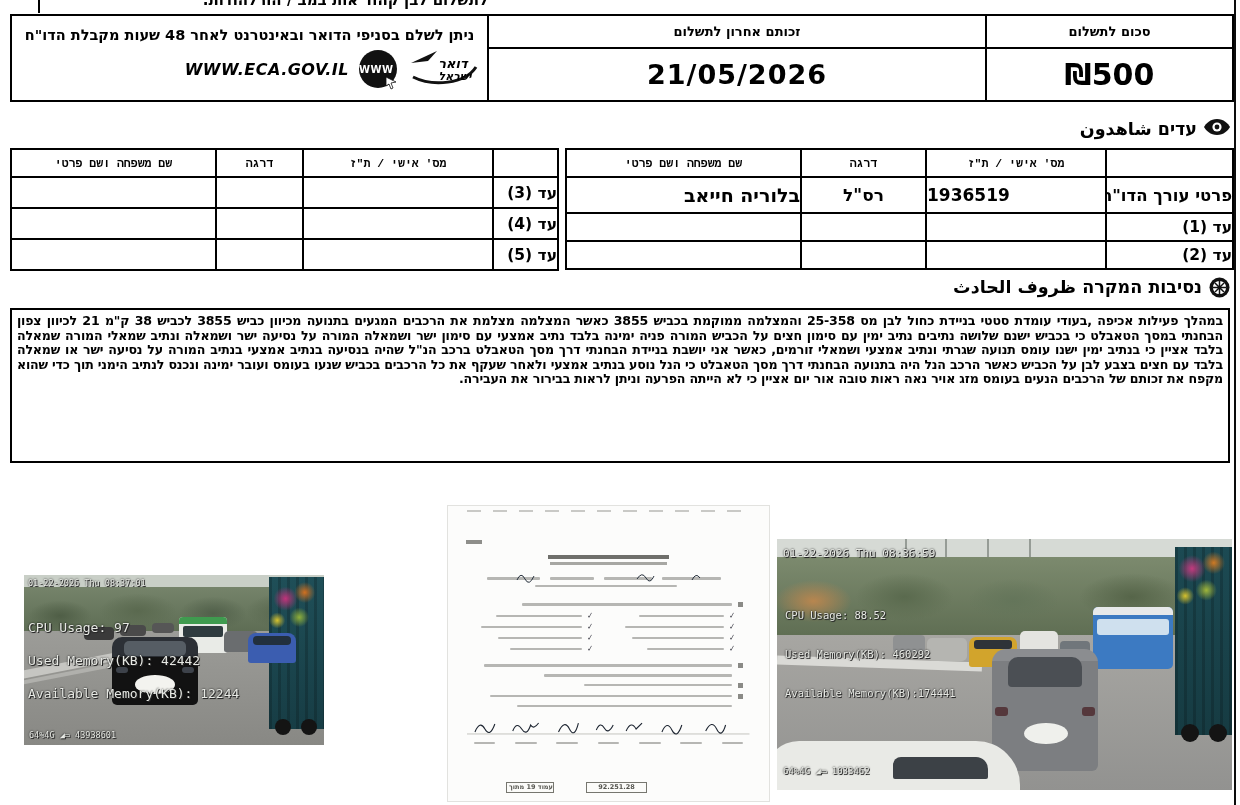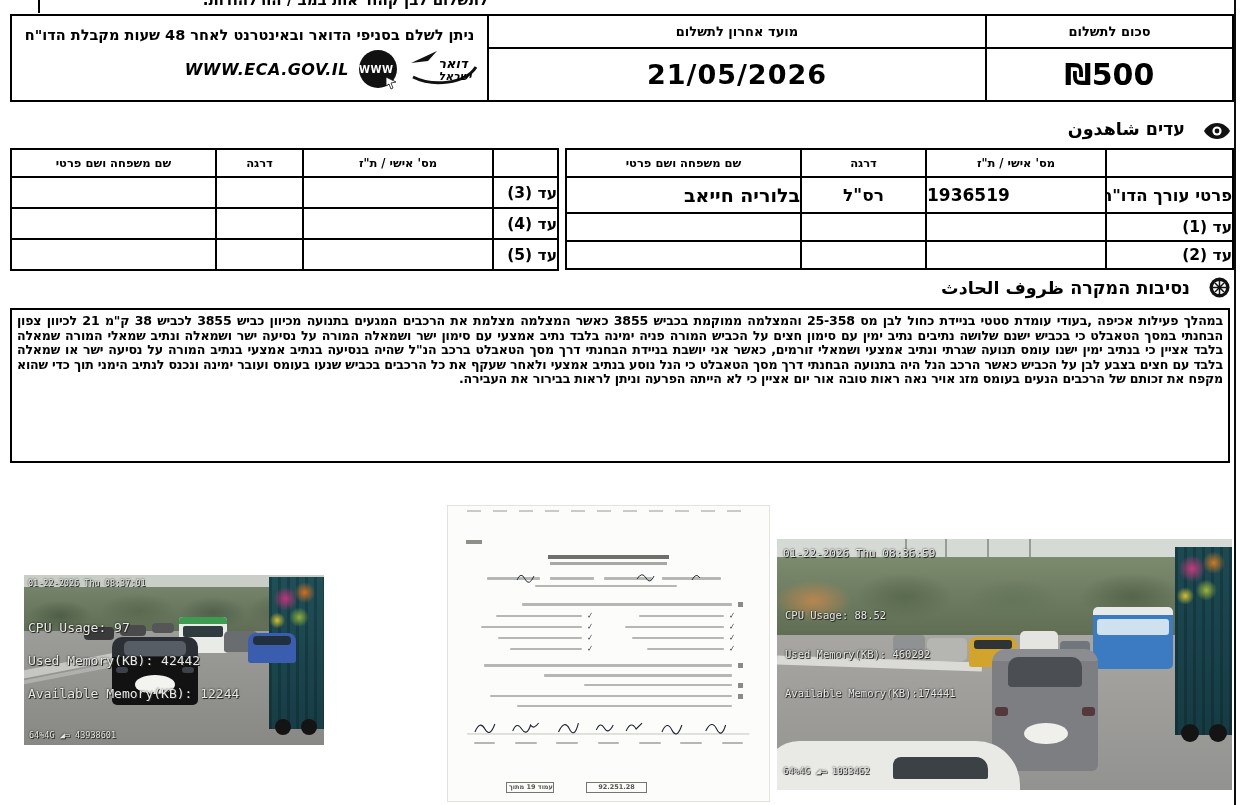--- a/index.html
+++ b/index.html
@@ -26,29 +26,29 @@
   #logo-row{display:flex;direction:ltr;justify-content:flex-end;align-items:center;gap:10px;
             padding:2px 8px 4px 0;}
   #eca-text{font-weight:bold;font-style:italic;font-size:16px;letter-spacing:.5px;
             font-family:"DejaVu Sans",sans-serif;}
   #www-globe{position:relative;width:38px;height:38px;border-radius:50%;background:#111;
              display:flex;align-items:center;justify-content:flex-start;}
   #www-globe .www{color:#fff;font-size:10px;font-weight:bold;letter-spacing:.5px;}
   #www-globe svg{position:absolute;right:-1px;bottom:-2px;}
 
   
-  .sec-head{position:absolute;right:10px;display:flex;direction:rtl;align-items:flex-end;gap:19px;}
+  .sec-head{position:absolute;right:10px;display:flex;direction:rtl;align-items:flex-start;gap:7px;}
   .sec-head .txt{font-weight:bold;font-size:17.5px;direction:rtl;}
   #witness-head{top:119px;}
   #incident-head{top:277px;}
 
   
   .wtable{position:absolute;border-collapse:collapse;direction:rtl;table-layout:fixed;}
   .wtable th,.wtable td{border:2px solid #000;padding:0;overflow:hidden;white-space:nowrap;}
-  .wtable th{height:26px;font-size:11.5px;font-weight:bold;text-align:center;}
+  .wtable th{height:26px;font-size:11.5px;font-weight:bold;text-align:center;font-family:Liberation Mono, monospace;}
   .wtable td{height:26px;}
   #wtable-right{left:565px;top:148px;width:667px;}
   #wtable-left{left:10px;top:148px;width:547px;}
   tr.tall td{height:34px;}
   tr.mid td{height:29px;}
   .lbl{font-weight:bold;font-size:15.5px;text-align:right;padding-right:8px;direction:rtl;}
   .lbl-big{font-weight:bold;font-size:16.5px;text-align:right;padding-right:8px;direction:rtl;}
   .idv{font-weight:bold;font-size:17px;text-align:left;padding-left:6px;direction:ltr;}
   .rkv{font-weight:bold;font-size:17px;text-align:center;direction:rtl;}
   .nmv{font-weight:bold;font-size:19px;text-align:right;padding-right:5px;direction:rtl;}
@@ -189,21 +189,21 @@
 
   <table id="pay-table">
     <colgroup>
         <col style="width:247px">
         <col style="width:498px">
         <col style="width:477px">
       </colgroup>
     <tbody>
         <tr>
       <td class="pt-h">סכום לתשלום</td>
-      <td class="pt-h">מועד אחרון לתשלום</td>
+      <td class="pt-h">זכותם אחרון לתשלום</td>
       <td id="info-cell" rowspan="2">
         <div id="pay-info">ניתן לשלם בסניפי הדואר ובאינטרנט לאחר 48 שעות מקבלת הדו"ח</div>
         <div id="logo-row">
           <span id="eca-text" class="ltr">WWW.ECA.GOV.IL</span>
           <span id="www-globe">
             <span class="www">WWW</span>
             <svg width="13" height="13" viewBox="0 0 13 13">
               <polygon points="1,0 11,5 6,6 8,11 6,12 4,7 1,9" fill="#fff" stroke="#111" stroke-width="0.8"></polygon>
             </svg>
           </span>

